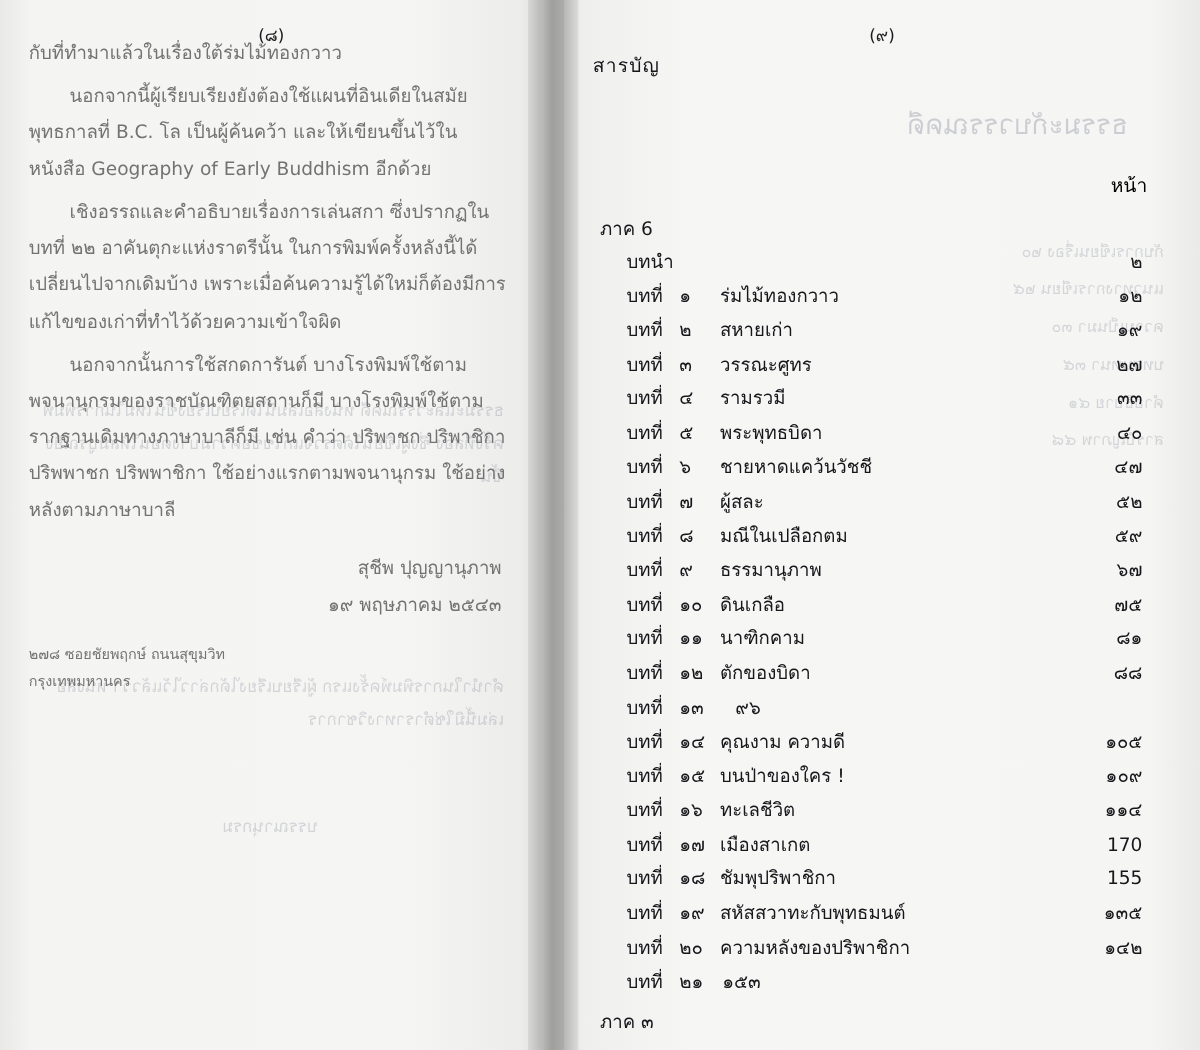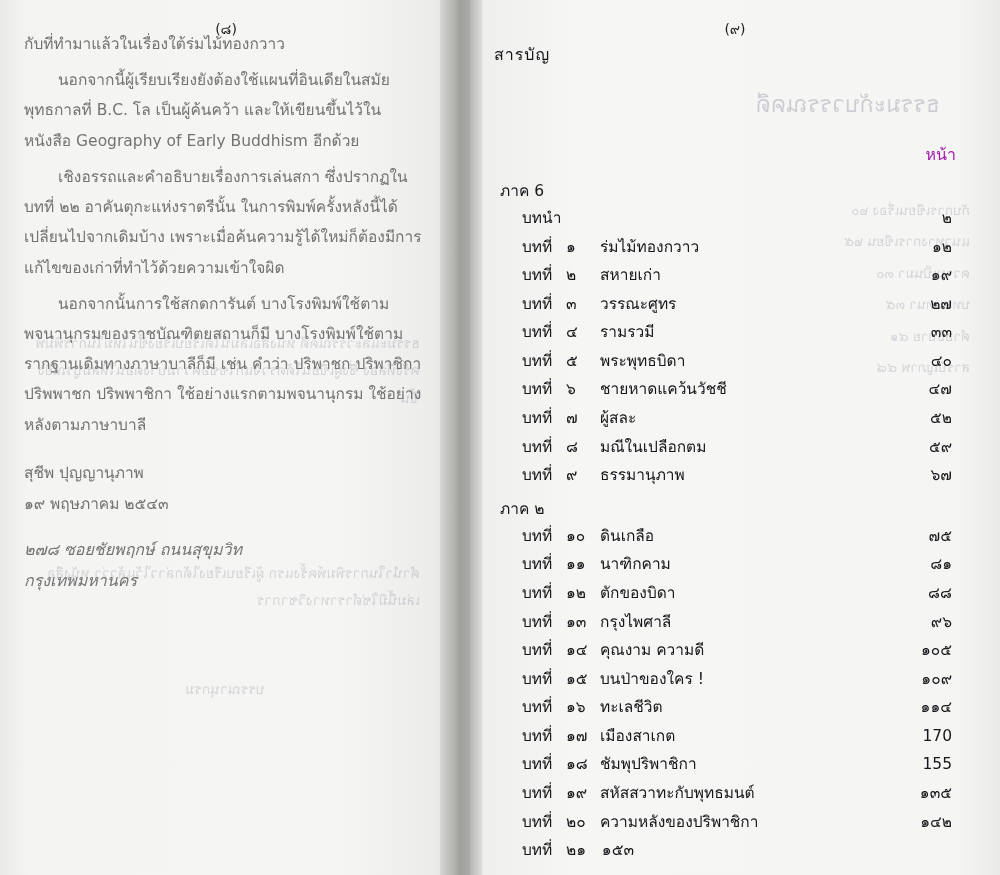--- a/index.html
+++ b/index.html
@@ -43,33 +43,33 @@
     font-size: 15.5px; line-height: 1.95; color: #737373;
   }
   .left-body p { margin: 0 0 6px 0; }
   .indent { text-indent: 34px; }
   .pagenum-top {
     position: absolute; left: 0; top: 0; width: 452px;
     text-align: center; font-size: 14px; color: #1b1b1f;
   }
   .sign {
     margin-top: 18px;
-    padding-right: 6px;
+    text-align: right; padding-right: 6px;
     font-size: 15.5px; line-height: 2.0;
   }
-  .addr { margin-top: 14px; font-size: 16px; line-height: 1.95; font-style: italic; }
+  .addr { margin-top: 14px; font-size: 12px; line-height: 1.95; }
 
   
   .toc-title {
     position: absolute; left: 494px; top: 42px; width: 530px;
     font-size: 16px; letter-spacing: 1px; color: #14141a;
   }
   .col-head {
     position: absolute; right: 44px; top: 142px;
-    font-size: 16px; color: #a21caf;
+    font-size: 16px; color: #000000;
   }
   .toc {
     position: absolute; left: 500px; top: 172px; width: 470px;
     font-size: 15.5px; color: #16161b;
   }
   .part {
     margin: 6px 0 2px 0;
     font-size: 15.5px;
   }
   .row {
@@ -212,21 +212,20 @@
         <span class="num">๘</span>
         <span class="name">มณีในเปลือกตม</span>
         <span class="page">๕๙</span>
       </div>
       <div class="row">
         <span class="label">บทที่</span>
         <span class="num">๙</span>
         <span class="name">ธรรมานุภาพ</span>
         <span class="page">๖๗</span>
       </div>
-      <div class="part">ภาค ๒</div>
       <div class="row">
         <span class="label">บทที่</span>
         <span class="num">๑๐</span>
         <span class="name">ดินเกลือ</span>
         <span class="page">๗๕</span>
       </div>
       <div class="row">
         <span class="label">บทที่</span>
         <span class="num">๑๑</span>
         <span class="name">นาฑิกคาม</span>
@@ -234,21 +233,20 @@
       </div>
       <div class="row">
         <span class="label">บทที่</span>
         <span class="num">๑๒</span>
         <span class="name">ตักของบิดา</span>
         <span class="page">๘๘</span>
       </div>
       <div class="row">
         <span class="label">บทที่</span>
         <span class="num">๑๓</span>
-        <span class="name">กรุงไพศาลี</span>
         <span class="page">๙๖</span>
       </div>
       <div class="row">
         <span class="label">บทที่</span>
         <span class="num">๑๔</span>
         <span class="name">คุณงาม ความดี</span>
         <span class="page">๑๐๕</span>
       </div>
       <div class="row">
         <span class="label">บทที่</span>

